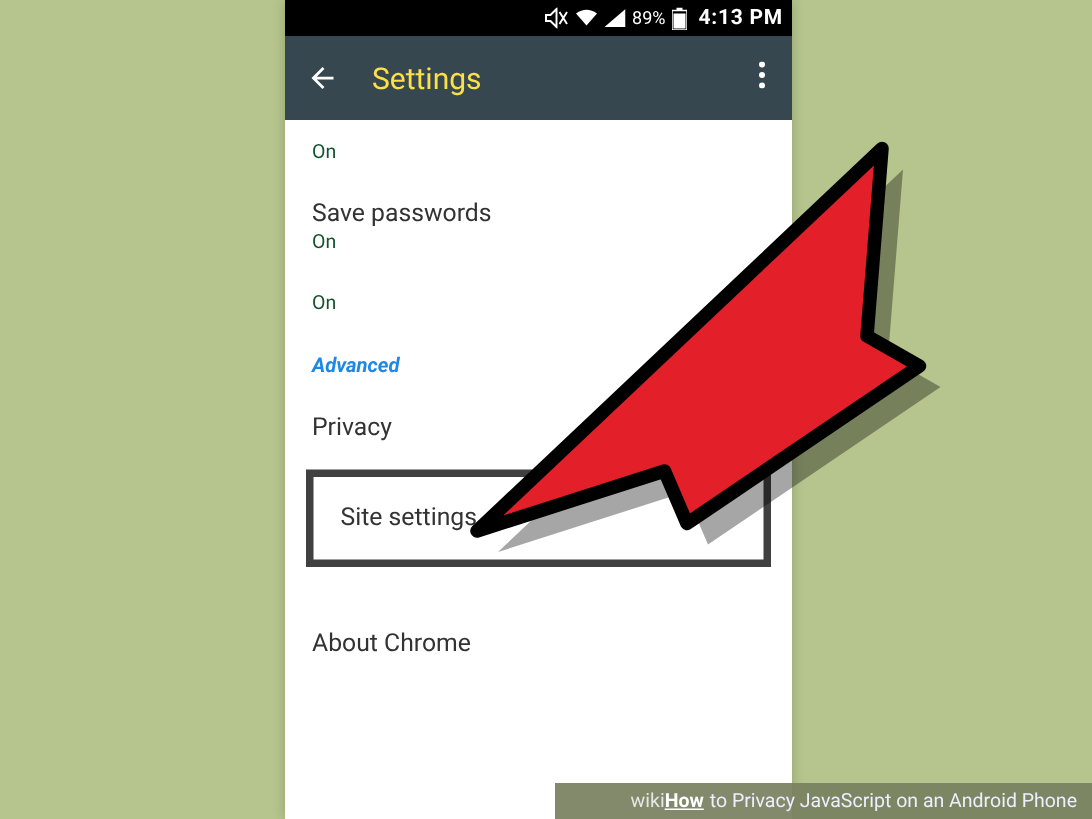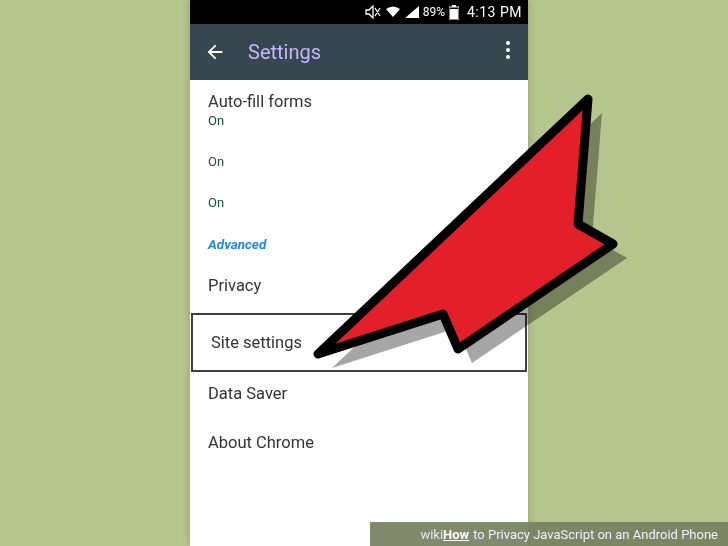--- a/index.html
+++ b/index.html
@@ -25,25 +25,25 @@
     background: #000;
     color: #fff;
     display: flex;
     align-items: center;
     justify-content: flex-end;
     padding: 0 6px;
     font-size: 12px;
     gap: 4px;
   }
   .status-bar .icon { display: inline-flex; align-items: center; }
-  .status-bar .time { font-size: 14px; letter-spacing: 0.5px; margin-left: 4px; }
+  .status-bar .time { font-size: 14px; letter-spacing: 0.5px; margin-left: 4px; font-weight: bold; }
   .app-bar {
     height: 56px;
     background: #37474f;
-    color: #c4b5fd;
+    color: #fde047;
     display: flex;
     align-items: center;
     padding: 0 14px;
     gap: 22px;
   }
   .app-bar .title { font-size: 20px; font-weight: 400; flex: 1; }
   .app-bar .back svg { display: block; }
   .app-bar .more { font-size: 18px; letter-spacing: 0; padding-right: 4px; }
   .list { background: #fff; }
   .item {
@@ -59,22 +59,22 @@
     font-size: 13.5px;
     font-weight: 700;
     font-style: italic;
   }
   .single-item {
     padding: 18px 18px;
     font-size: 16.5px;
     color: #333;
   }
   .highlighted {
-    border: 2px solid #404040;
-    margin: 0 1px;
+    border: 5px solid #404040;
+    margin: 0 14px;
   }
   .arrow {
     position: absolute;
     left: 308px;
     top: 84px;
     pointer-events: none;
   }
   .watermark {
     position: absolute;
     right: 0;
@@ -134,34 +134,33 @@
       <svg width="4" height="18" viewBox="0 0 4 18">
           <circle cx="2" cy="2" r="2" fill="#fff"></circle>
           <circle cx="2" cy="9" r="2" fill="#fff"></circle>
           <circle cx="2" cy="16" r="2" fill="#fff"></circle>
         </svg>
     </span>
   </div>
 
   <div class="list">
     <div class="item">
-      <div class="primary">Auto-fill forms</div>
       <div class="secondary">On</div>
     </div>
     <div class="item">
+      <div class="primary">Save passwords</div>
       <div class="secondary">On</div>
     </div>
     <div class="item">
       <div class="secondary">On</div>
     </div>
     <div class="section-header">Advanced</div>
     <div class="single-item">Privacy</div>
     <div class="single-item highlighted">Site settings</div>
     <div class="item">
-      <div class="primary">Data Saver</div>
     </div>
     <div class="single-item">About Chrome</div>
   </div>
 </div>
 
 <div class="arrow">
   <svg width="330" height="320" viewBox="0 0 330 320">
     <g transform="translate(14,14)">
       <path d="M 10 270 L 280 15 L 270 140 L 305 160 L 150 265 L 135 230 L 10 270 Z" fill="rgba(0,0,0,0.35)"></path>
     </g>

